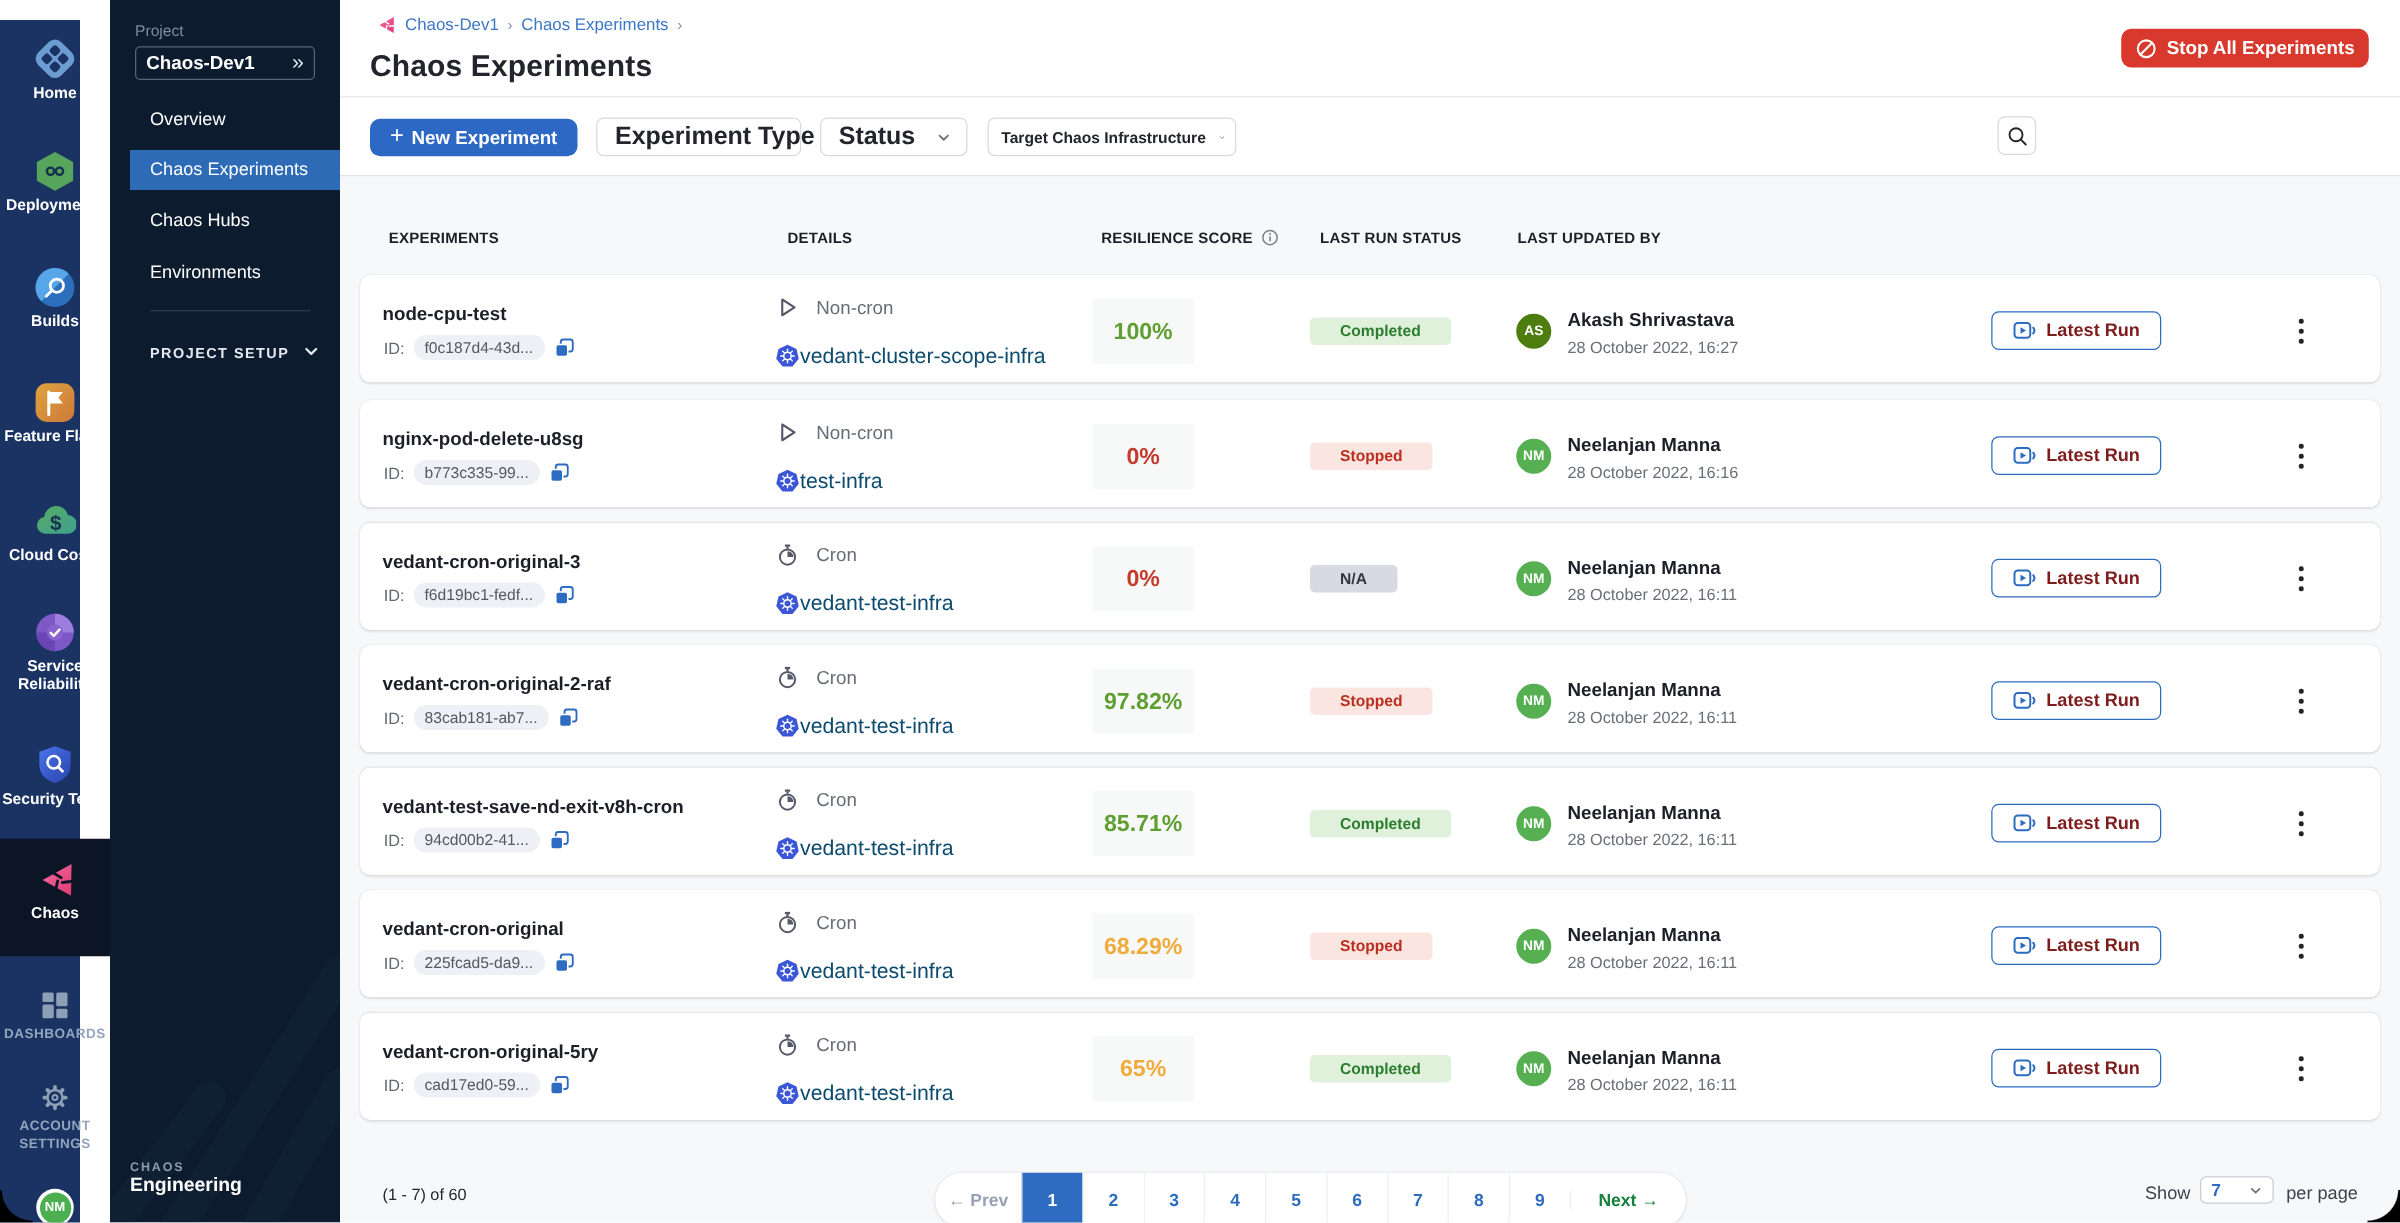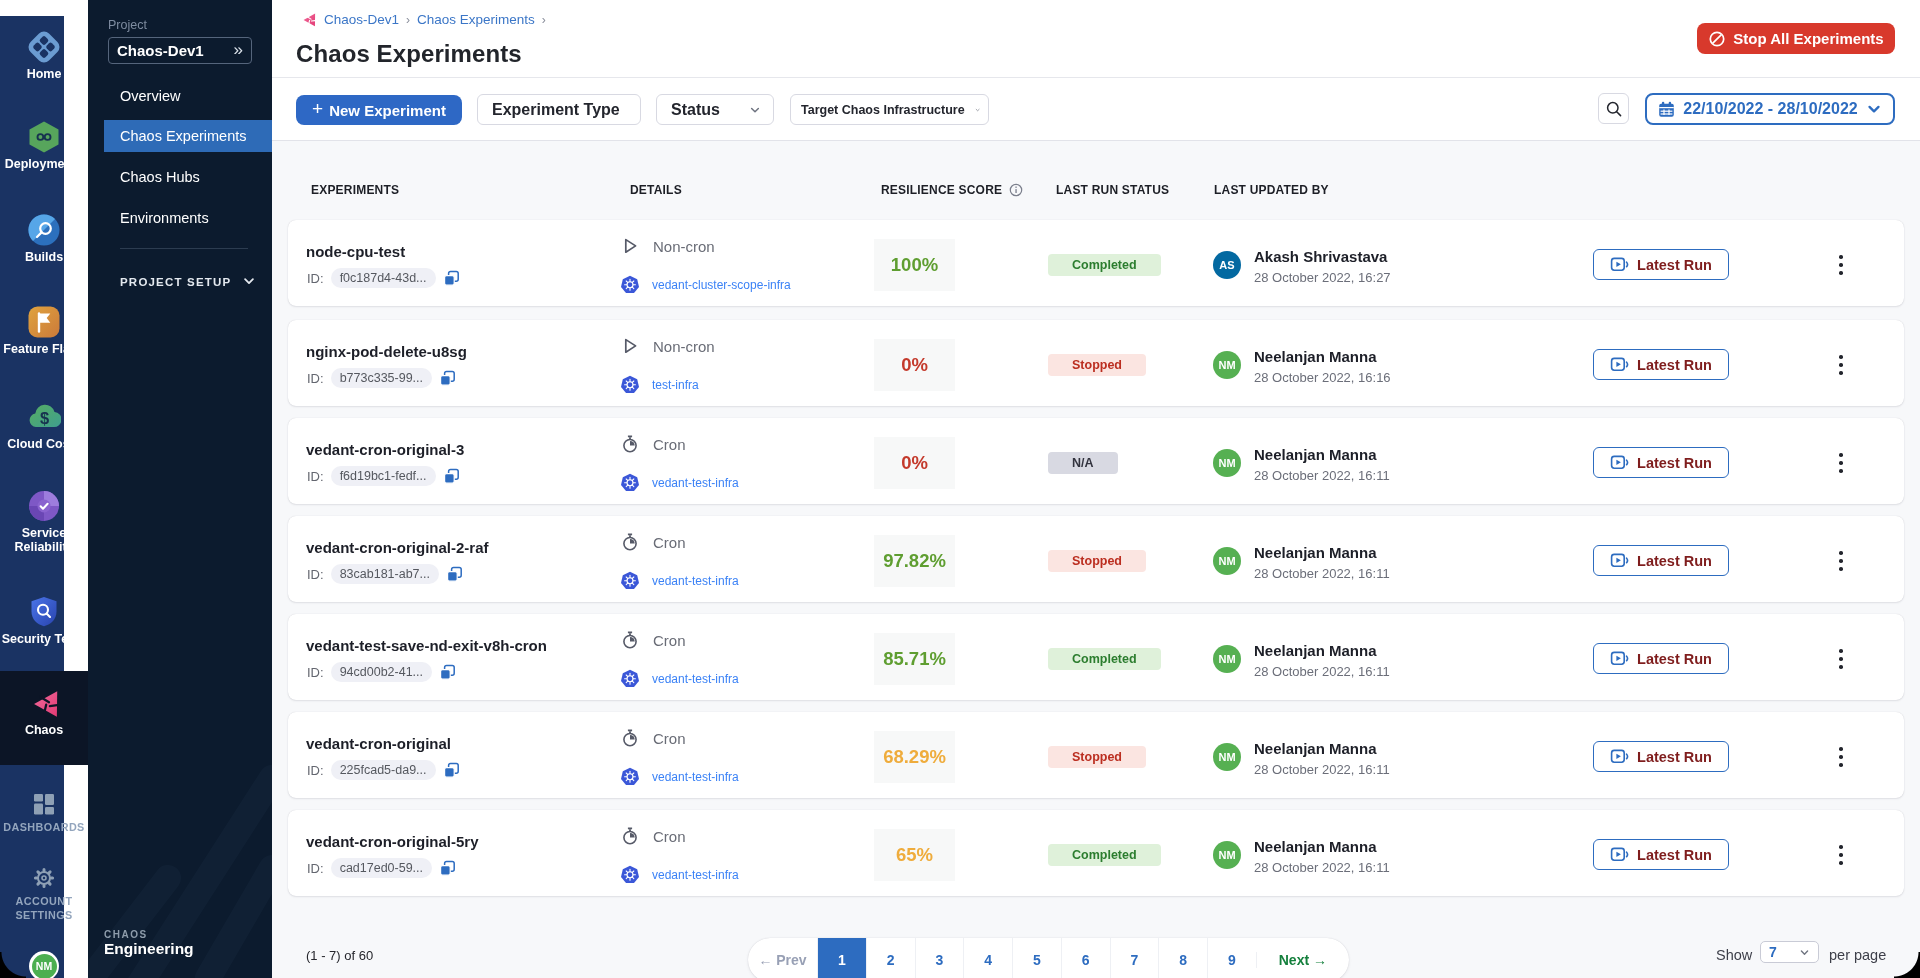--- a/index.html
+++ b/index.html
@@ -25,40 +25,40 @@
 
 #main{position:absolute;left:272px;top:0;width:1648px;height:978px;background:#f7f8fa}
 #pagehead{position:absolute;left:0;top:0;width:1648px;height:141px;background:#fff;border-bottom:1px solid #e2e3e9}
 #pagehead .hr{position:absolute;left:0;top:77px;width:1648px;border-top:1px solid #e6e7ec}
 .crumbs{position:absolute;left:28px;top:11px;height:17px;font-size:13.5px;color:#3b76c7;display:flex;align-items:center;gap:7px}
 .crumbs .sep{color:#8a8f9c;font-size:12px}
 .h1{position:absolute;left:24px;top:40px;font-size:24px;font-weight:700;color:#22252b;letter-spacing:.1px}
 .btn-red{position:absolute;left:1425px;top:23px;width:198px;height:31px;background:#d8392c;border-radius:8px;color:#fff;font-size:15px;font-weight:700;display:flex;align-items:center;justify-content:center;gap:7px}
 .btn-blue{position:absolute;left:24px;top:95px;width:166px;height:30px;background:#2e68c5;border-radius:8px;color:#fff;font-size:15px;font-weight:700;display:flex;align-items:center;justify-content:center;gap:6px}
 .btn-blue .plus{font-size:19px;font-weight:400;margin-top:-2px}
-.sel{position:absolute;top:94px;height:31px;background:#fff;border:1px solid #d8d9e2;border-radius:6px;font-size:16px;font-weight:700;color:#23252d;display:flex;align-items:center;justify-content:space-between;padding:0 12px 0 14px;white-space:nowrap}
+.sel{position:absolute;top:94px;height:31px;background:#fff;border:1px solid #d8d9e2;border-radius:6px;font-size:20px;font-weight:700;color:#23252d;display:flex;align-items:center;justify-content:space-between;padding:0 12px 0 14px;white-space:nowrap}
 .sel svg{margin-left:10px}
 .searchbtn{position:absolute;left:1326px;top:93px;width:31px;height:31px;border:1px solid #d8d9e2;border-radius:6px;background:#fff;display:flex;align-items:center;justify-content:center}
 .datebox{position:absolute;left:1373px;top:93px;width:250px;height:32px;border:2px solid #2d6cc0;border-radius:8px;background:#fff;color:#2d6cc0;font-size:16px;font-weight:700;display:flex;align-items:center;justify-content:center;gap:8px}
 
 .thead{position:absolute;top:182px;height:15px;font-size:12px;font-weight:700;color:#1d1f26;letter-spacing:.2px;display:flex;align-items:center}
 .card{position:absolute;left:16px;width:1616px;height:86px;background:#fff;border-radius:8px;box-shadow:0 0 1px rgba(40,41,61,.18),0 1px 2px rgba(96,97,112,.14)}
 .cname{position:absolute;left:18px;top:23px;font-size:15px;font-weight:700;color:#1d1f28}
 .idline{position:absolute;left:19px;top:48px;height:20px;display:flex;align-items:center;gap:7px;font-size:13px;color:#63666f}
 .idchip{background:#eff0f6;border-radius:10px;height:20px;line-height:20px;padding:0 9px;color:#55585f;font-size:12.5px}
 .dline1{position:absolute;left:332px;top:16px;height:20px;display:flex;align-items:center;gap:13px;font-size:15px;color:#696c76}
-.dline2{position:absolute;left:332px;top:55px;height:20px;display:flex;align-items:center;gap:12px;font-size:12px;color:#3b82f6}
+.dline2{position:absolute;left:332px;top:55px;height:20px;display:flex;align-items:center;gap:0;font-size:17px;color:#0c4a6e}
 .score{position:absolute;left:586px;top:19px;width:81px;height:52px;background:#f7f8f8;display:flex;align-items:center;justify-content:center;font-size:18.5px;font-weight:700}
 .s-g{color:#5f9e31}.s-r{color:#c43a2c}.s-a{color:#efac3c}
 .chip{position:absolute;left:760px;top:34px;height:22px;line-height:22px;border-radius:4px;padding:0 24px;font-size:12.5px;font-weight:700}
 .c-ok{background:#dff1da;color:#2c7d2f}
 .c-stop{background:#fbe5e1;color:#bb2e20}
 .c-na{background:#d8d9e2;color:#33343f}
 .avatar{position:absolute;left:925px;top:31px;width:28px;height:28px;border-radius:50%;color:#fff;font-size:11px;font-weight:700;display:flex;align-items:center;justify-content:center}
-.a-red{background:#0369a1}.a-grn{background:#56b052}
+.a-red{background:#4d7c0f}.a-grn{background:#56b052}
 .uname{position:absolute;left:966px;top:28px;font-size:15px;font-weight:700;color:#1d1f28}
 .udate{position:absolute;left:966px;top:50px;font-size:13px;color:#6b6e79}
 .btn-run{position:absolute;left:1305px;top:29px;width:136px;height:31px;border:1.5px solid #2d6cc0;border-radius:6px;background:#fff;color:#7f1d1d;font-size:14.5px;font-weight:700;display:flex;align-items:center;justify-content:center;gap:8px}
 .dots{position:absolute;left:1551px;top:35px;width:4px}
 .dots i{display:block;width:3.5px;height:3.5px;border-radius:50%;background:#23252d;margin:0 0 4.5px 0}
 
 .fcount{position:absolute;left:34px;top:948px;font-size:13px;color:#25262c}
 .pagepill{position:absolute;left:476px;top:938px;width:601px;height:44px;background:#fff;border-radius:22px;box-shadow:0 0 1px rgba(40,41,61,.2),0 1px 3px rgba(96,97,112,.12);display:flex;align-items:center;overflow:hidden}
 .pagepill .pv{width:69px;text-align:center;color:#98a0b5;font-size:14px;font-weight:700}
 .pagepill .num{width:48.75px;height:44px;line-height:44px;text-align:center;color:#2d6cc0;font-size:14px;font-weight:700;border-left:1px solid #eef0f4}
@@ -277,34 +277,20 @@
         </svg></div>
 <div class="sel" style="left:518px;width:199px;font-size:12.5px;padding:0 8px 0 10px">Target Chaos Infrastructure <svg width="12" height="12" viewBox="0 0 12 12">
           <path d="M2.64 4.4399999999999995L6.0 7.800000000000001l3.3600000000000003 -3.3600000000000003" fill="none" stroke="#6f7480" stroke-width="1.5" stroke-linecap="round" stroke-linejoin="round"></path>
         </svg></div>
 <div class="searchbtn">
         <svg width="18" height="18" viewBox="0 0 18 18">
           <circle cx="7.8" cy="7.8" r="5.2" fill="none" stroke="#23252d" stroke-width="1.5"></circle>
           <line x1="11.7" y1="11.7" x2="15.6" y2="15.6" stroke="#23252d" stroke-width="1.5" stroke-linecap="round"></line>
         </svg>
       </div>
-<div class="datebox"><svg width="17" height="17" viewBox="0 0 17 17">
-          <rect x="1.2" y="2.8" width="14.6" height="13" rx="2" fill="#2d6cc0"></rect>
-          <rect x="3.9" y="0.8" width="2.4" height="4" rx="1.1" fill="#2d6cc0"></rect>
-          <rect x="10.7" y="0.8" width="2.4" height="4" rx="1.1" fill="#2d6cc0"></rect>
-          <g stroke="#fff" stroke-width="1.2">
-            <line x1="1.2" y1="6.6" x2="15.8" y2="6.6"></line>
-            <line x1="6" y1="8.5" x2="6" y2="14"></line>
-            <line x1="11" y1="8.5" x2="11" y2="14"></line>
-            <line x1="2.6" y1="10.2" x2="14.4" y2="10.2"></line>
-            <line x1="2.6" y1="13" x2="14.4" y2="13"></line>
-          </g>
-        </svg>22/10/2022 - 28/10/2022 <svg width="16" height="16" viewBox="0 0 16 16">
-          <path d="M3.52 5.92L8.0 10.4l4.48 -4.48" fill="none" stroke="#2d6cc0" stroke-width="2.3" stroke-linecap="round" stroke-linejoin="round"></path>
-        </svg></div>
 </div>
 <div class="thead" style="left:39px">EXPERIMENTS</div>
 <div class="thead" style="left:358px">DETAILS</div>
 <div class="thead" style="left:609px">RESILIENCE SCORE&nbsp;&nbsp;<svg width="14" height="14" viewBox="0 0 14 14">
         <circle cx="7" cy="7" r="5.7" fill="none" stroke="#7b7f8c" stroke-width="1.2"></circle>
         <rect x="6.4" y="6.1" width="1.3" height="3.9" fill="#7b7f8c"></rect>
         <rect x="6.4" y="3.5" width="1.3" height="1.4" fill="#7b7f8c"></rect>
       </svg></div>
 <div class="thead" style="left:784px">LAST RUN STATUS</div>
 <div class="thead" style="left:942px">LAST UPDATED BY</div>

